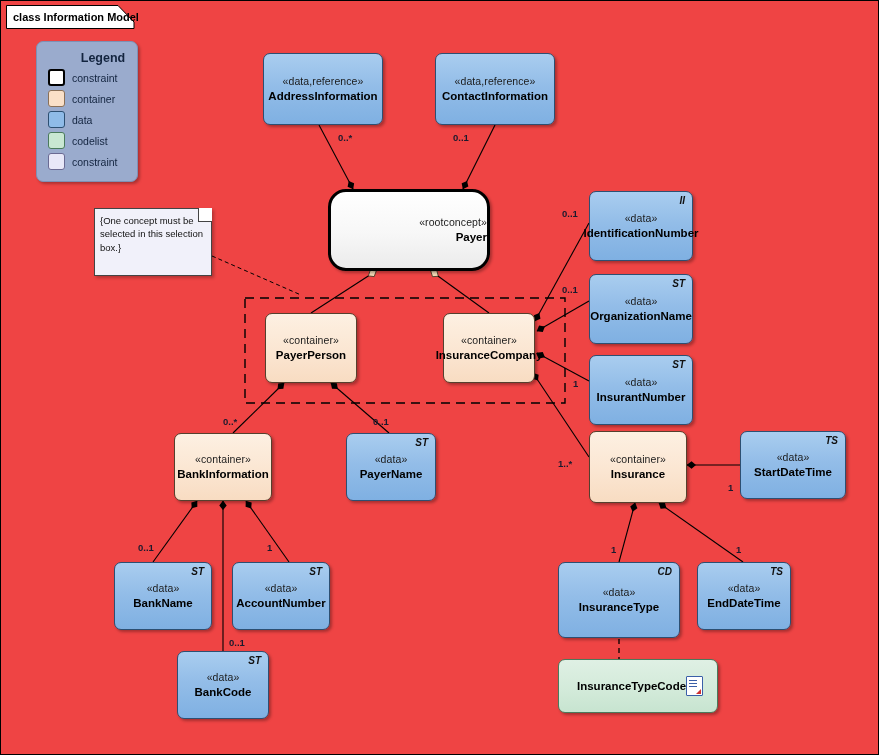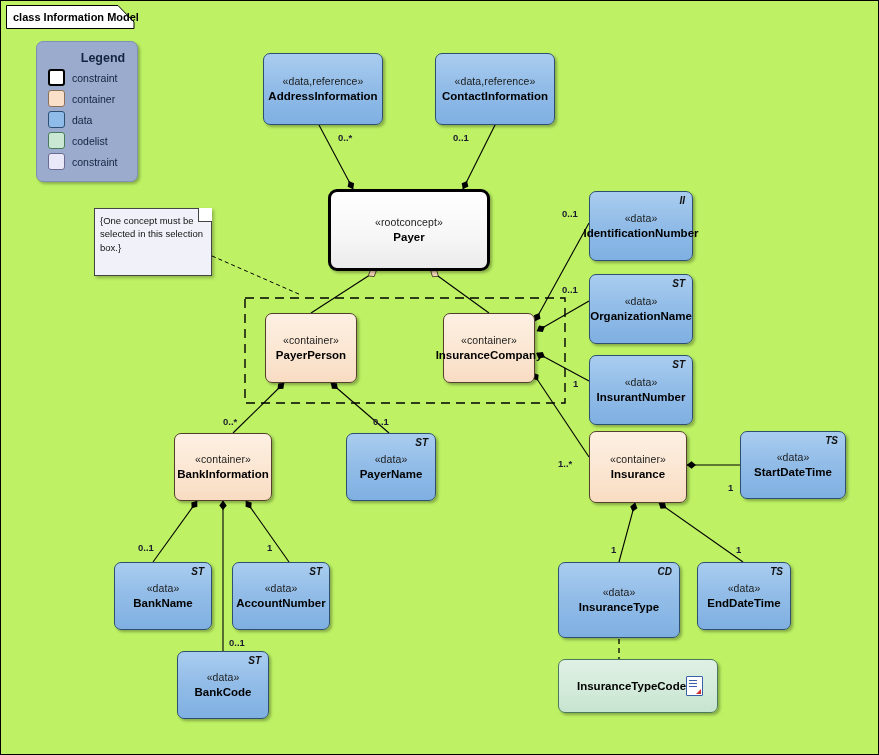--- a/index.html
+++ b/index.html
@@ -1,32 +1,32 @@
 <!DOCTYPE html>
 <html><head>
 <meta charset="utf-8">
 <style>
   html,body{margin:0;padding:0;background:#fff;}
   body{font-family:"Liberation Sans",sans-serif;}
-  #canvas{position:relative;width:879px;height:755px;background:#bef264;border:1px solid #000;box-sizing:border-box;overflow:hidden;}
+  #canvas{position:relative;width:879px;height:755px;background:#ef4444;border:1px solid #000;box-sizing:border-box;overflow:hidden;}
   #svg-layer{position:absolute;left:0;top:0;width:879px;height:755px;pointer-events:none;}
 
   .frame-tab{position:absolute;left:6px;top:5px;height:22px;box-sizing:border-box;
     font-size:11px;font-weight:bold;color:#000;display:flex;align-items:center;padding:0 6px;}
 
   .node{position:absolute;box-sizing:border-box;border-radius:7px;
     display:flex;flex-direction:column;align-items:center;justify-content:center;
     text-align:center;line-height:1.25;box-shadow:2px 2px 3px rgba(0,0,0,0.30);}
   .stereo{font-size:10.5px;color:#1b1b1b;letter-spacing:.1px;}
   .nname{font-size:11.5px;font-weight:bold;color:#000;margin-top:1px;}
   .tcode{position:absolute;top:3px;right:7px;font-size:10px;font-style:italic;font-weight:bold;color:#111;}
 
   .data{border:1.3px solid #2d4f72;background:linear-gradient(to bottom,#a9cdef 0%,#93bde8 45%,#7fb0e2 100%);}
   .container{border:1.3px solid #55402e;background:linear-gradient(to bottom,#fdf0e2 0%,#fbe6d2 55%,#f8dcc2 100%);}
-  .rootconcept{border:3.2px solid #000;background:linear-gradient(to bottom,#ffffff 0%,#f7f7f7 55%,#ebebeb 100%);border-radius:9px;}
+  .rootconcept{border:3.2px solid #000;background:linear-gradient(to bottom,#ffffff 0%,#f7f7f7 55%,#ebebeb 100%);border-radius:18px;align-items:flex-end;}
   .codelist{border:1.3px solid #4a7a5c;background:linear-gradient(to bottom,#dff0e4 0%,#d2ead9 60%,#c7e4d0 100%);
     flex-direction:row;justify-content:flex-start;padding-left:18px;}
 
   .legend{position:absolute;left:35px;top:40px;width:100px;height:139px;background:#9aabcd;
     border:1px solid #7e90b5;border-radius:7px;box-shadow:2px 2px 3px rgba(0,0,0,.28);}
   .legend-title{text-align:center;font-size:12.5px;font-weight:bold;color:#13243f;margin-top:9px;padding-left:32px;}
   .legend-row{display:flex;align-items:center;margin:4px 0 0 11px;}
   .sw{width:17px;height:17px;border-radius:3px;border:1px solid #333;box-sizing:border-box;}
   .sw-rootconcept{background:#fff;border:2.2px solid #000;}
   .sw-container{background:#fae0c8;border:1px solid #8a7058;}

